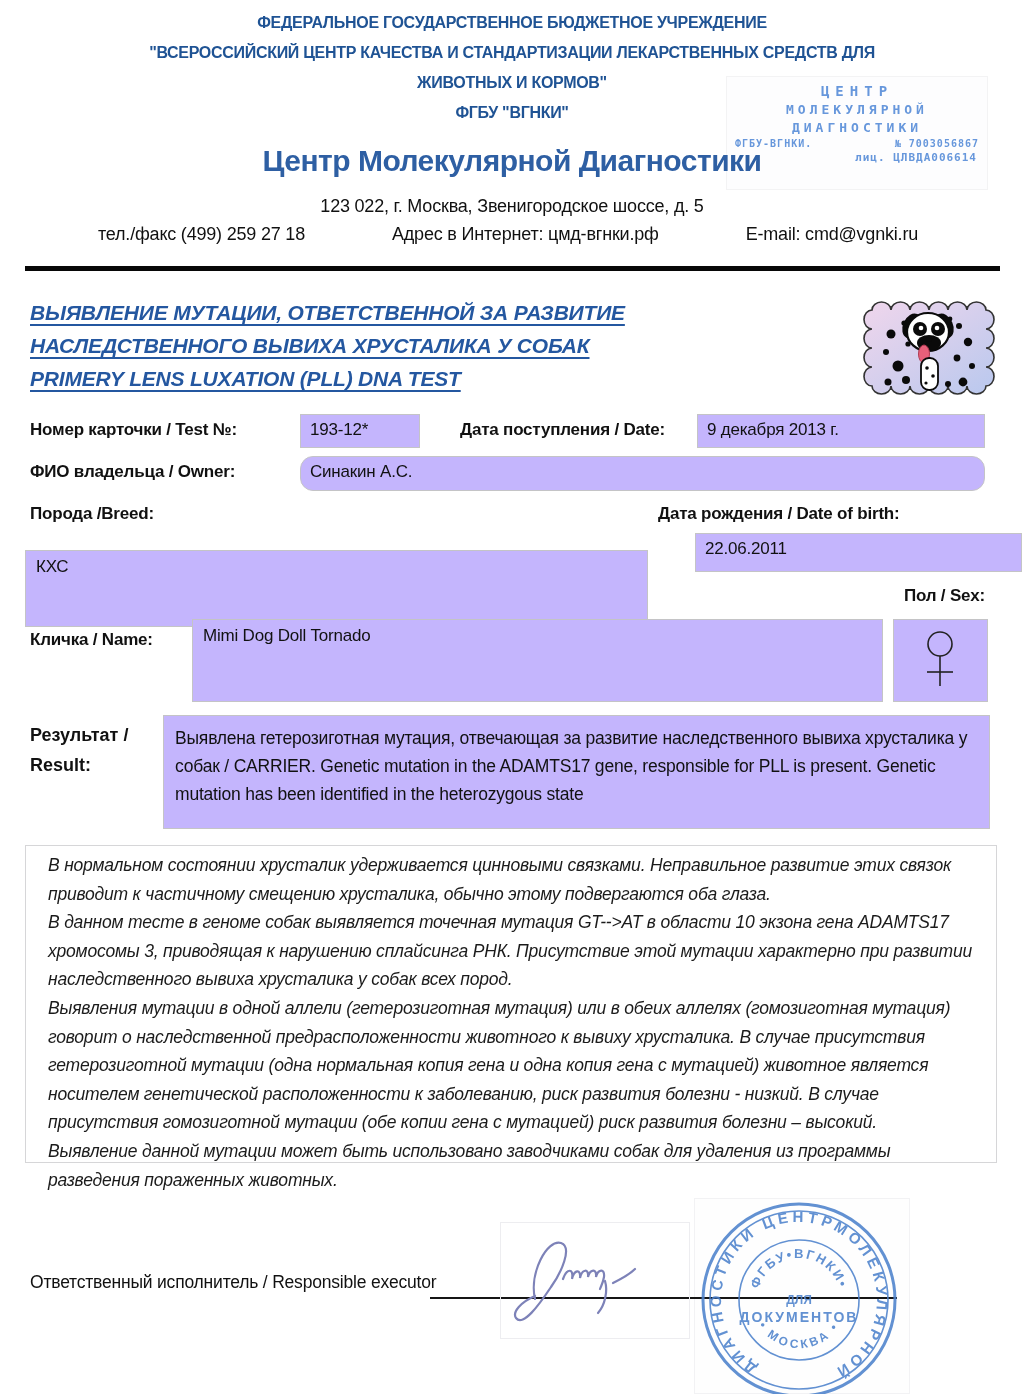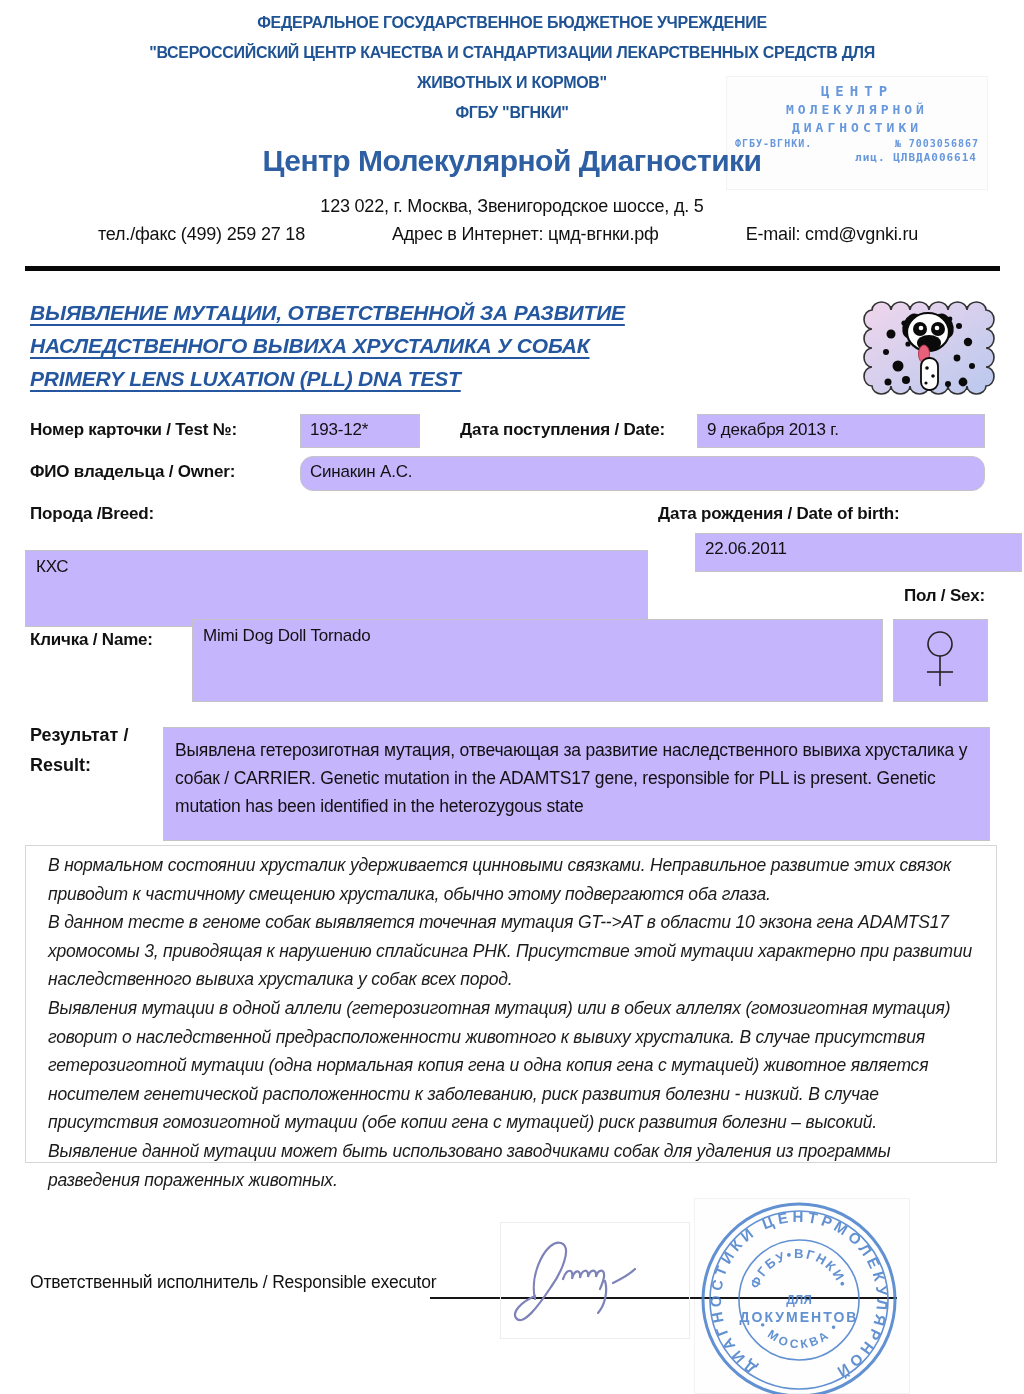--- a/index.html
+++ b/index.html
@@ -26,21 +26,21 @@
   .test-title{top:296px;left:30px;color:#2457a0;font-weight:bold;font-style:italic;font-size:21px;line-height:33px;letter-spacing:-0.2px;}
   .test-title span{text-decoration:underline;text-decoration-thickness:1.5px;text-underline-offset:4px;}
 
   
   .lbl{font-weight:bold;font-size:17px;letter-spacing:-0.2px;white-space:nowrap;}
   .box{border:1px solid #c4c4c6;background:#c4b5fd;font-size:17px;letter-spacing:-0.2px;}
   .box .v{padding:5px 9px;}
   .tall .v{padding:6px 10px;}
 
   .result-lbl{top:720px;left:30px;font-weight:bold;font-size:18px;line-height:30px;}
-  .result-box{top:715px;left:163px;width:803px;height:96px;padding:8px 11px;font-size:17.5px;line-height:28px;margin-top:12px;}
+  .result-box{top:715px;left:163px;width:803px;height:96px;padding:8px 11px;font-size:17.5px;line-height:28px;}
 
   .info-box{top:845px;left:25px;width:926px;height:306px;border:1px solid #d6d6d8;padding:5px 22px;font-style:italic;font-size:17.5px;line-height:28.6px;color:#1b1b1b;letter-spacing:-0.2px;}
   .info-box p{margin:0;}
 
   .executor{top:1272px;left:30px;font-size:17.5px;letter-spacing:-0.2px;}
   .sig-line{top:1297px;left:430px;width:467px;height:2px;background:#151515;}
   .sig-wrap{top:1222px;left:500px;width:188px;height:115px;border:1px solid #ededf0;}
   .rstamp-bg{top:1198px;left:694px;width:214px;height:194px;background:#fefefe;border:1px solid #f2f2f4;}
   .rstamp{top:1200px;left:699px;}
 </style>

